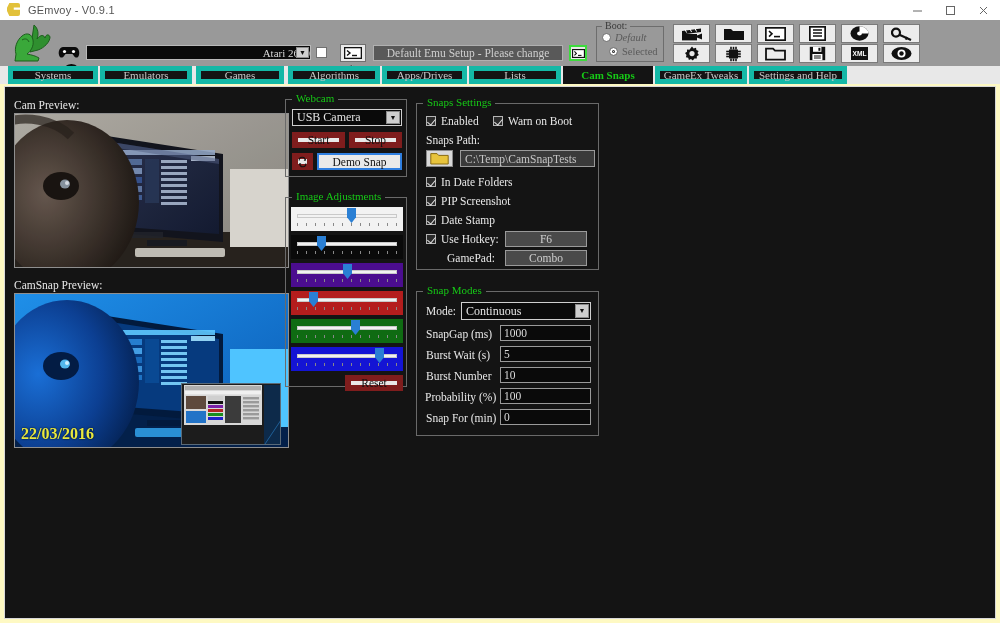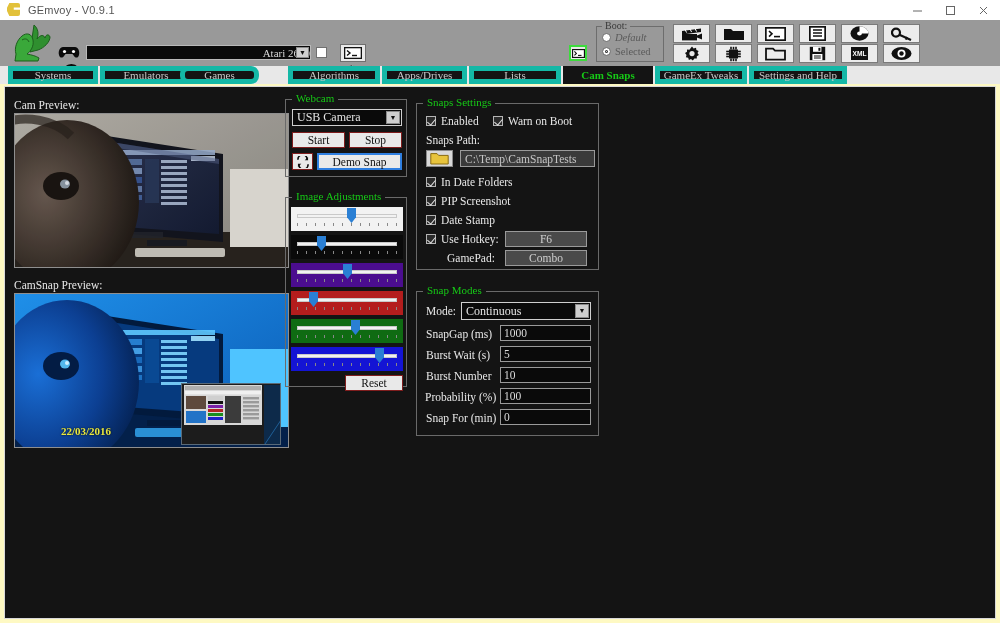--- a/index.html
+++ b/index.html
@@ -142,21 +142,21 @@
   
   .grp { position:absolute; border:1px solid #6a6a6a; }
   .grp > .cap {
     position:absolute; left:6px; top:-8px;
     background:#141414; padding:0 4px;
     color:#16c916; font-size:11px; font-weight:normal;
     font-family:"Liberation Serif", serif;
   }
 
   .btn {
-    position:absolute; background:#e9e9e9; border:1px solid #7f1d1d;
+    position:absolute; background:#e9e9e9; border:6px solid #7f1d1d;
     color:#111; font-size:11.5px;
     display:flex; align-items:center; justify-content:center;
     font-family:"Liberation Serif", serif;
   }
   .btn.focus { border:2px solid #2f7fe0; }
 
   .dkinput {
     position:absolute; background:#0a0a0a; border:1px solid #9a9a9a;
     color:#dcdcdc; font-size:11.5px;
     display:flex; align-items:center; padding-left:3px;
@@ -210,22 +210,22 @@
     padding-left:4px; font-family:"Liberation Serif", serif;
   }
   .combo2 .arrow {
     position:absolute; right:1px; top:1px; bottom:1px; width:14px;
     background:#cfcfcf; border:1px solid #8a8a8a;
     display:flex; align-items:center; justify-content:center;
     font-size:7px; color:#111;
   }
 
   .datestamp {
-    position:absolute; color:#e8e840; font-size:11px; font-weight:bold;
-    font-family:"Liberation Serif", serif; text-shadow: 0 0 2px #000; margin-left: 40px;
+    position:absolute; color:#e8e840; font-size:16px; font-weight:bold;
+    font-family:"Liberation Serif", serif; text-shadow: 0 0 2px #000;
   }
 </style>
 </head>
 <body>
 
 <div id="app">
 
   <div class="titlebar">
     <div class="tb-icon">
         <div class="g"></div>
@@ -297,20 +297,23 @@
     </div>
 
     <div class="icon-ctrl" style="left:340px; top:44px; width:24px; height:20px;">
       <svg width="20" height="19" viewBox="0 0 20 19">
         <circle cx="10" cy="9.5" r="9" fill="#0b0b0b"></circle>
         <circle cx="10" cy="9.5" r="3" fill="#fff"></circle>
         <path d="M10 0.5 A9 9 0 0 1 19 9.5 L10 9.5 Z" fill="#fff"></path>
       </svg>
     </div>
 
+    <div class="setupbox" style="left:373px; top:25px; width:190px; height:16px;">
+      <span>Default Emu Setup - Please change</span>
+    </div>
 
     <div class="flatbtn green" style="left:569px; top:25px; width:18px; height:16px;">
       <svg width="13" height="9" viewBox="0 0 13 9">
         <rect x="0.5" y="0.5" width="12" height="8" fill="#fff" stroke="#111" stroke-width="1.3"></rect>
         <path d="M2.4 2.4 L4.4 4.4 L2.4 6.4" fill="none" stroke="#111" stroke-width="1.1"></path>
         <line x1="6" y1="6.4" x2="9.5" y2="6.4" stroke="#111" stroke-width="1.1"></line>
       </svg>
     </div>
 
     <div class="chk-sq" style="left:369px; top:48px;"></div>
@@ -332,21 +335,21 @@
         <rect x="1" y="9" width="12" height="2.4" fill="#111"></rect>
       </svg>
     </div>
 
     <div class="bootgrp" style="left:596px; top:6px; width:68px; height:36px;">
       <span class="cap">Boot:</span>
       <div class="radio-row" style="left:5px; top:5px;font-style:italic;">
         <span class="radio"></span>
         <span>Default</span>
       </div>
-      <div class="radio-row" style="left:5px; top:19px;">
+      <div class="radio-row" style="left:12px; top:19px;">
         <span class="radio ring"></span>
         <span>Selected</span>
       </div>
     </div>
 
     <div class="iconpad" style="left:673px; top:4px; width:37px; height:19px;">
       <svg width="21" height="14" viewBox="0 0 21 14">
         <path d="M1 4 L20 1.6 L20 5 L1 7.4 Z" fill="#111"></path>
         <rect x="1" y="7" width="15" height="6.4" fill="#111"></rect>
         <line x1="4" y1="2.4" x2="5.6" y2="5.6" stroke="#fff" stroke-width="1"></line>
@@ -445,21 +448,21 @@
     </div>
   </div>
 
   <div class="tabstrip">
     <div class="tab" style="left:8px; width:90px;">
       <span>Systems</span>
       </div>
     <div class="tab" style="left:100px; width:92px;">
       <span>Emulators</span>
       </div>
-    <div class="tab" style="left:180px; width:79px;border-radius:8px;">
+    <div class="tab" style="left:196px; width:88px;">
       <span>Games</span>
       </div>
     <div class="tab" style="left:288px; width:92px;">
       <span>Algorithms</span>
       </div>
     <div class="tab" style="left:382px; width:85px;">
       <span>Apps/Drives</span>
       </div>
     <div class="tab" style="left:469px; width:92px;">
       <span>Lists</span>

